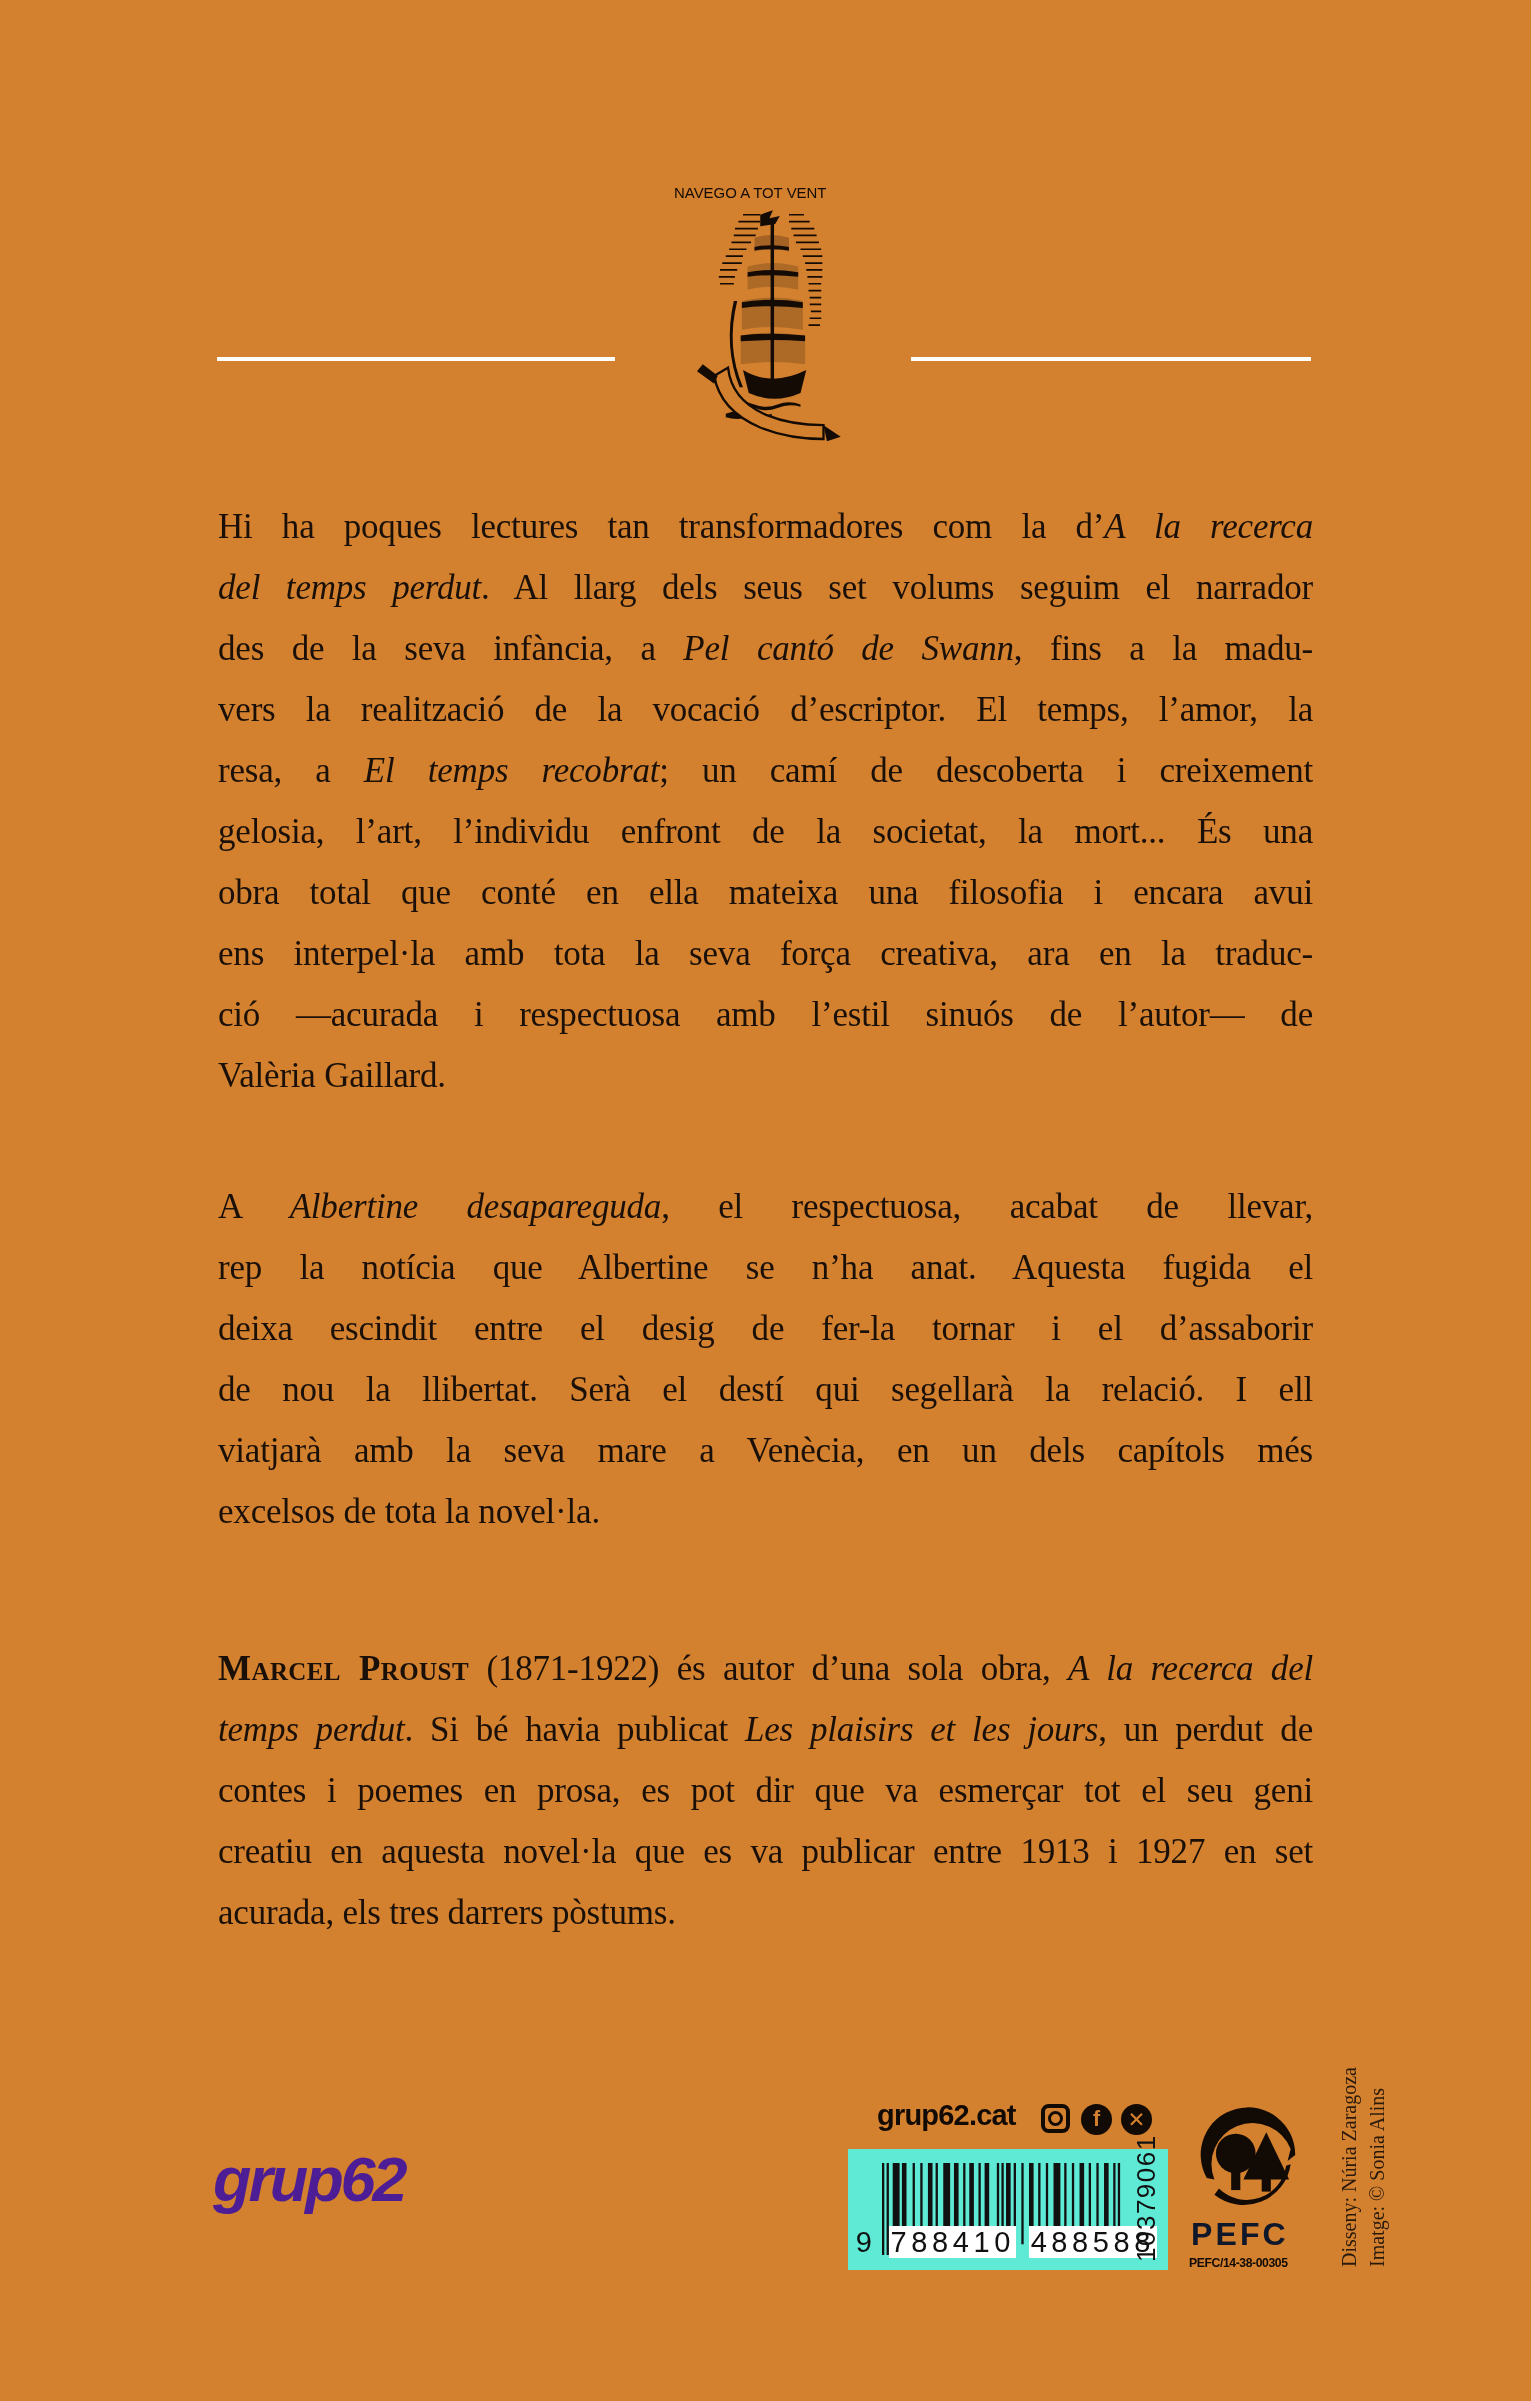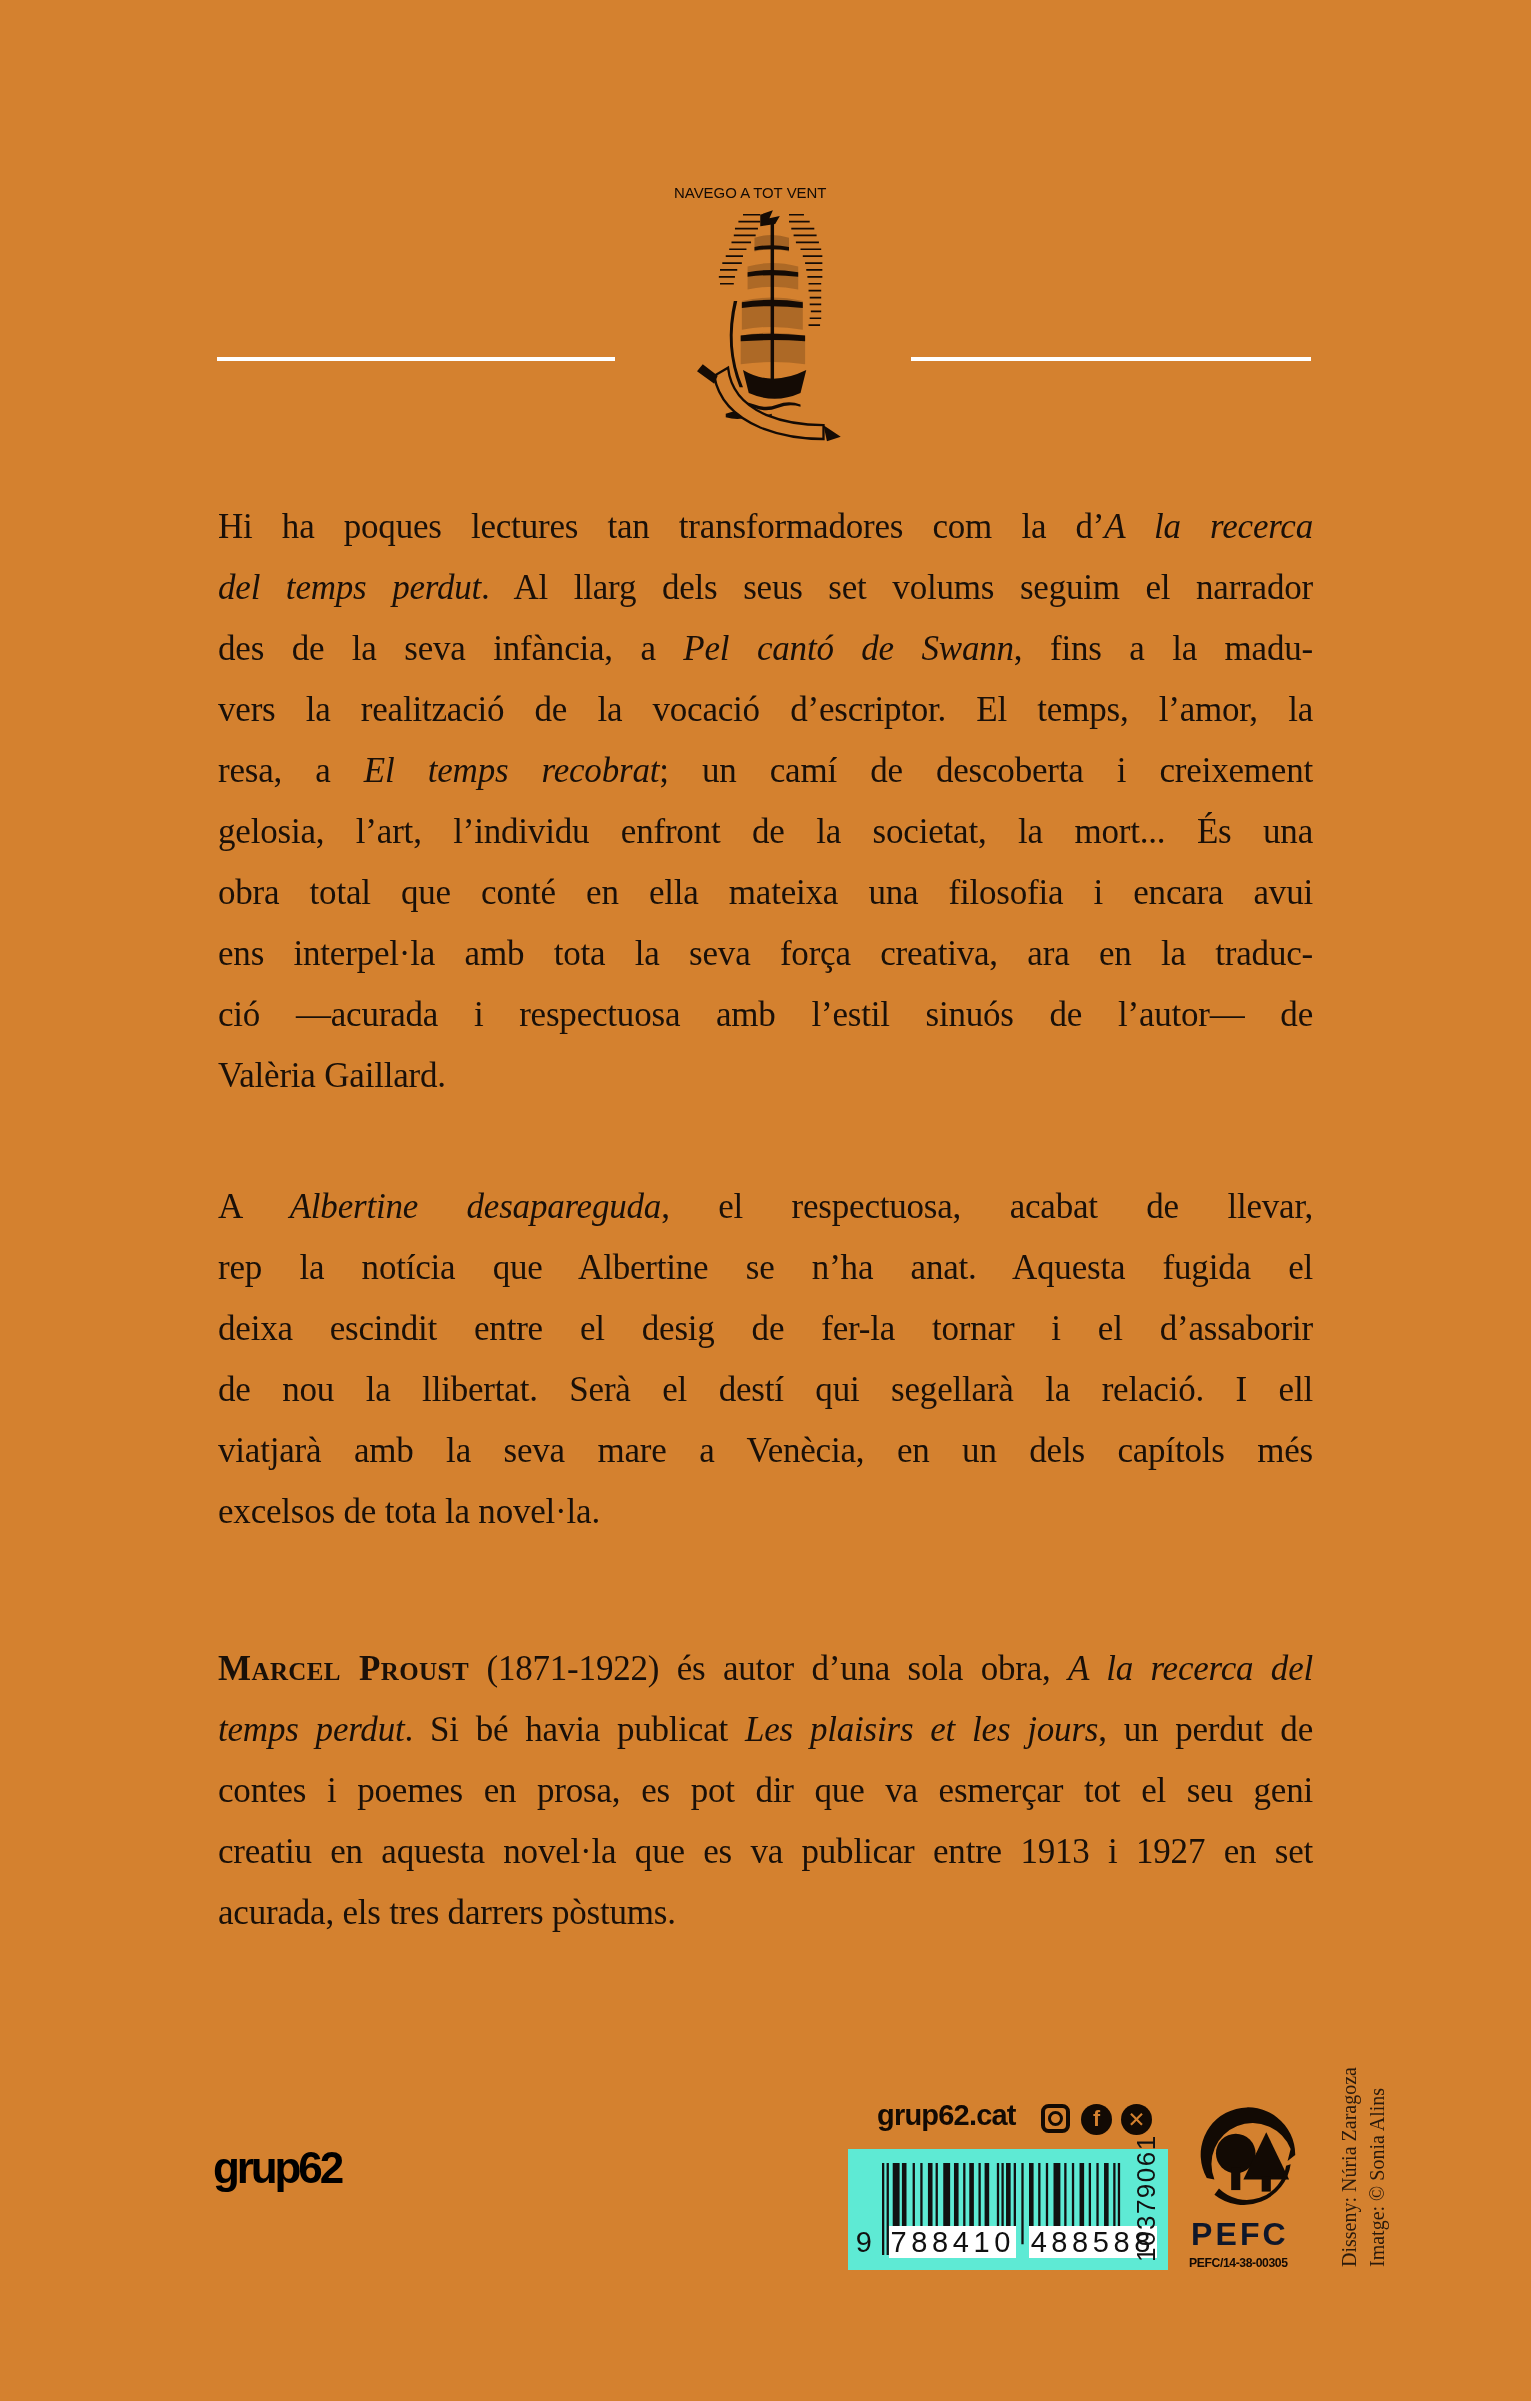--- a/index.html
+++ b/index.html
@@ -29,22 +29,23 @@
   .p2 { top: 1176px; }
   .p3 { top: 1638px; }
   .text-block .line { display: block; text-align: justify; text-align-last: justify; white-space: nowrap; }
   .text-block .line.last { text-align-last: left; }
   em { font-style: italic; }
   .smallcaps { font-variant: small-caps; font-weight: bold; letter-spacing: 0.4px; }
 
   .logo {
     position: absolute; left: 213px; top: 2143px;
     font-family: "Liberation Sans", "DejaVu Sans", sans-serif;
-    font-weight: bold; font-size: 44px; letter-spacing: -3.1px;
-    color: #000000;
+    font-weight: bold; font-size: 63px; letter-spacing: -3.1px;
+    color: #4c1d95;
+    font-style: italic;
   }
   .website {
     position: absolute; left: 861px; top: 2099px;
     font-family: "Liberation Sans", "DejaVu Sans", sans-serif;
     font-weight: bold; font-size: 29px; letter-spacing: -0.8px; color: #120a04; margin-left: 16px;
   }
   .social {
     position: absolute; top: 2104px; width: 31px; height: 31px;
     border-radius: 50%; background: #120a04; color: #D4812F;
     display: flex; align-items: center; justify-content: center;

